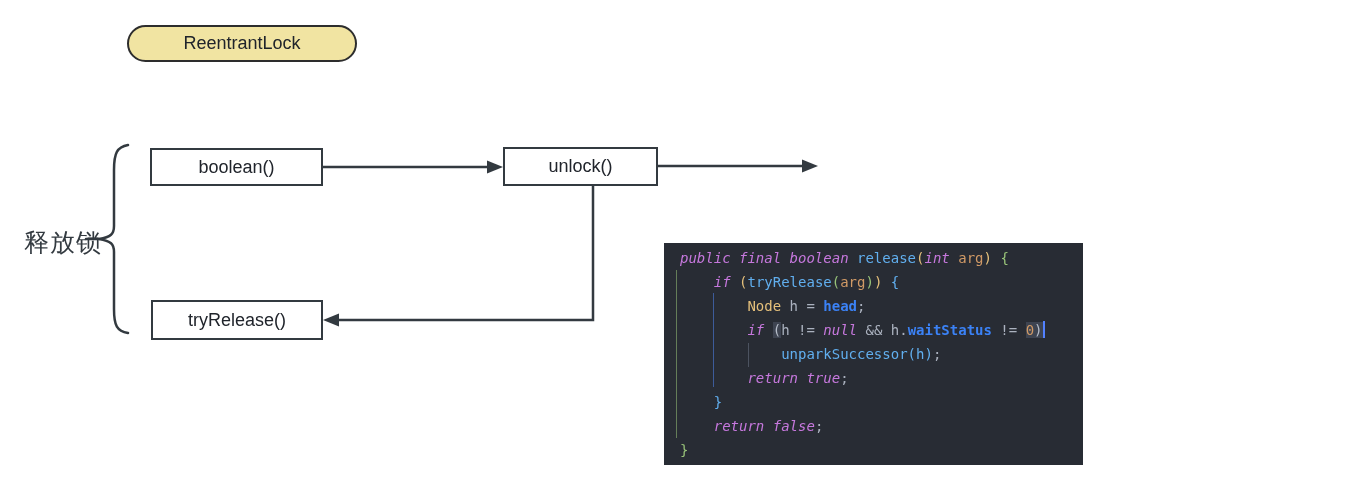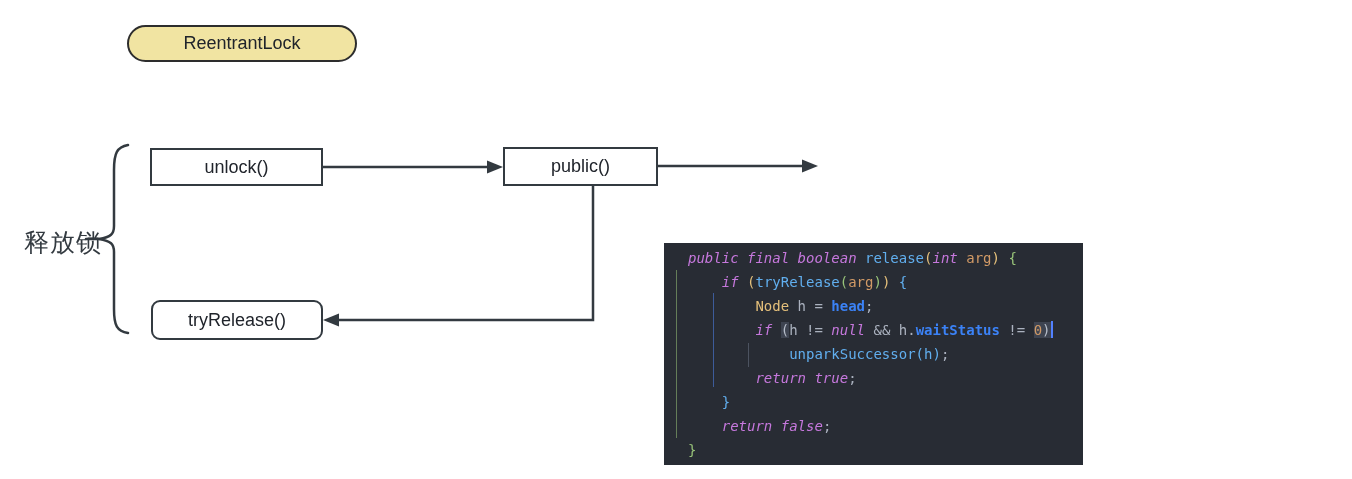--- a/index.html
+++ b/index.html
@@ -22,21 +22,21 @@
   }
   svg.connectors{position:absolute;left:0;top:0;pointer-events:none;}
 
   .code-editor{
     position:absolute;left:664px;top:243px;width:419px;height:222px;
     background:#282c34;box-sizing:border-box;overflow:hidden;
   }
   .code-lines{
     position:absolute;left:0;top:3px;width:100%;
     font-family:"DejaVu Sans Mono",monospace;font-size:14px;line-height:24px;
-    white-space:pre;padding-left:24px;box-sizing:border-box;
+    white-space:pre;padding-left:16px;box-sizing:border-box;
   }
   .code-line{height:24px;}
   .indent-guide{position:absolute;width:1px;}
   .tk-pl{color:#abb2bf;}
   .tk-kw{color:#c678dd;font-style:italic;}
   .tk-fn{color:#61afef;}
   .tk-cls{color:#e5c07b;text-align:right;}
   .tk-num{color:#d19a66;}
   .tk-red{color:#3b82f6;font-weight:bold;}
   .tk-grn{color:#98c379;}
@@ -49,26 +49,26 @@
 </head>
 <body>
 
 <div class="canvas">
 
   <div class="pill" style="left:127px;top:25px;width:230px;height:37px;">
     <span>ReentrantLock</span>
   </div>
 
   <div class="node" style="left:150px;top:148px;width:173px;height:38px;">
+    <span>boolean()</span>
+  </div>
+  <div class="node" style="left:503px;top:147px;width:155px;height:39px;">
     <span>unlock()</span>
   </div>
-  <div class="node" style="left:503px;top:147px;width:155px;height:39px;">
-    <span>public()</span>
-  </div>
-  <div class="node" style="left:151px;top:300px;width:172px;height:40px;border-radius:9px;">
+  <div class="node" style="left:151px;top:300px;width:172px;height:40px;">
     <span>tryRelease()</span>
   </div>
 
   <div class="group-label" style="left:24px;top:226px;">释放锁</div>
 
   <svg class="connectors" width="1352" height="479" viewBox="0 0 1352 479">
     <g>
       <line x1="323" y1="167" x2="489" y2="167" stroke="#333a40" stroke-width="2.5"></line>
       <polygon points="503,167 487,160.5 487,173.5" fill="#333a40"></polygon>
     </g>

